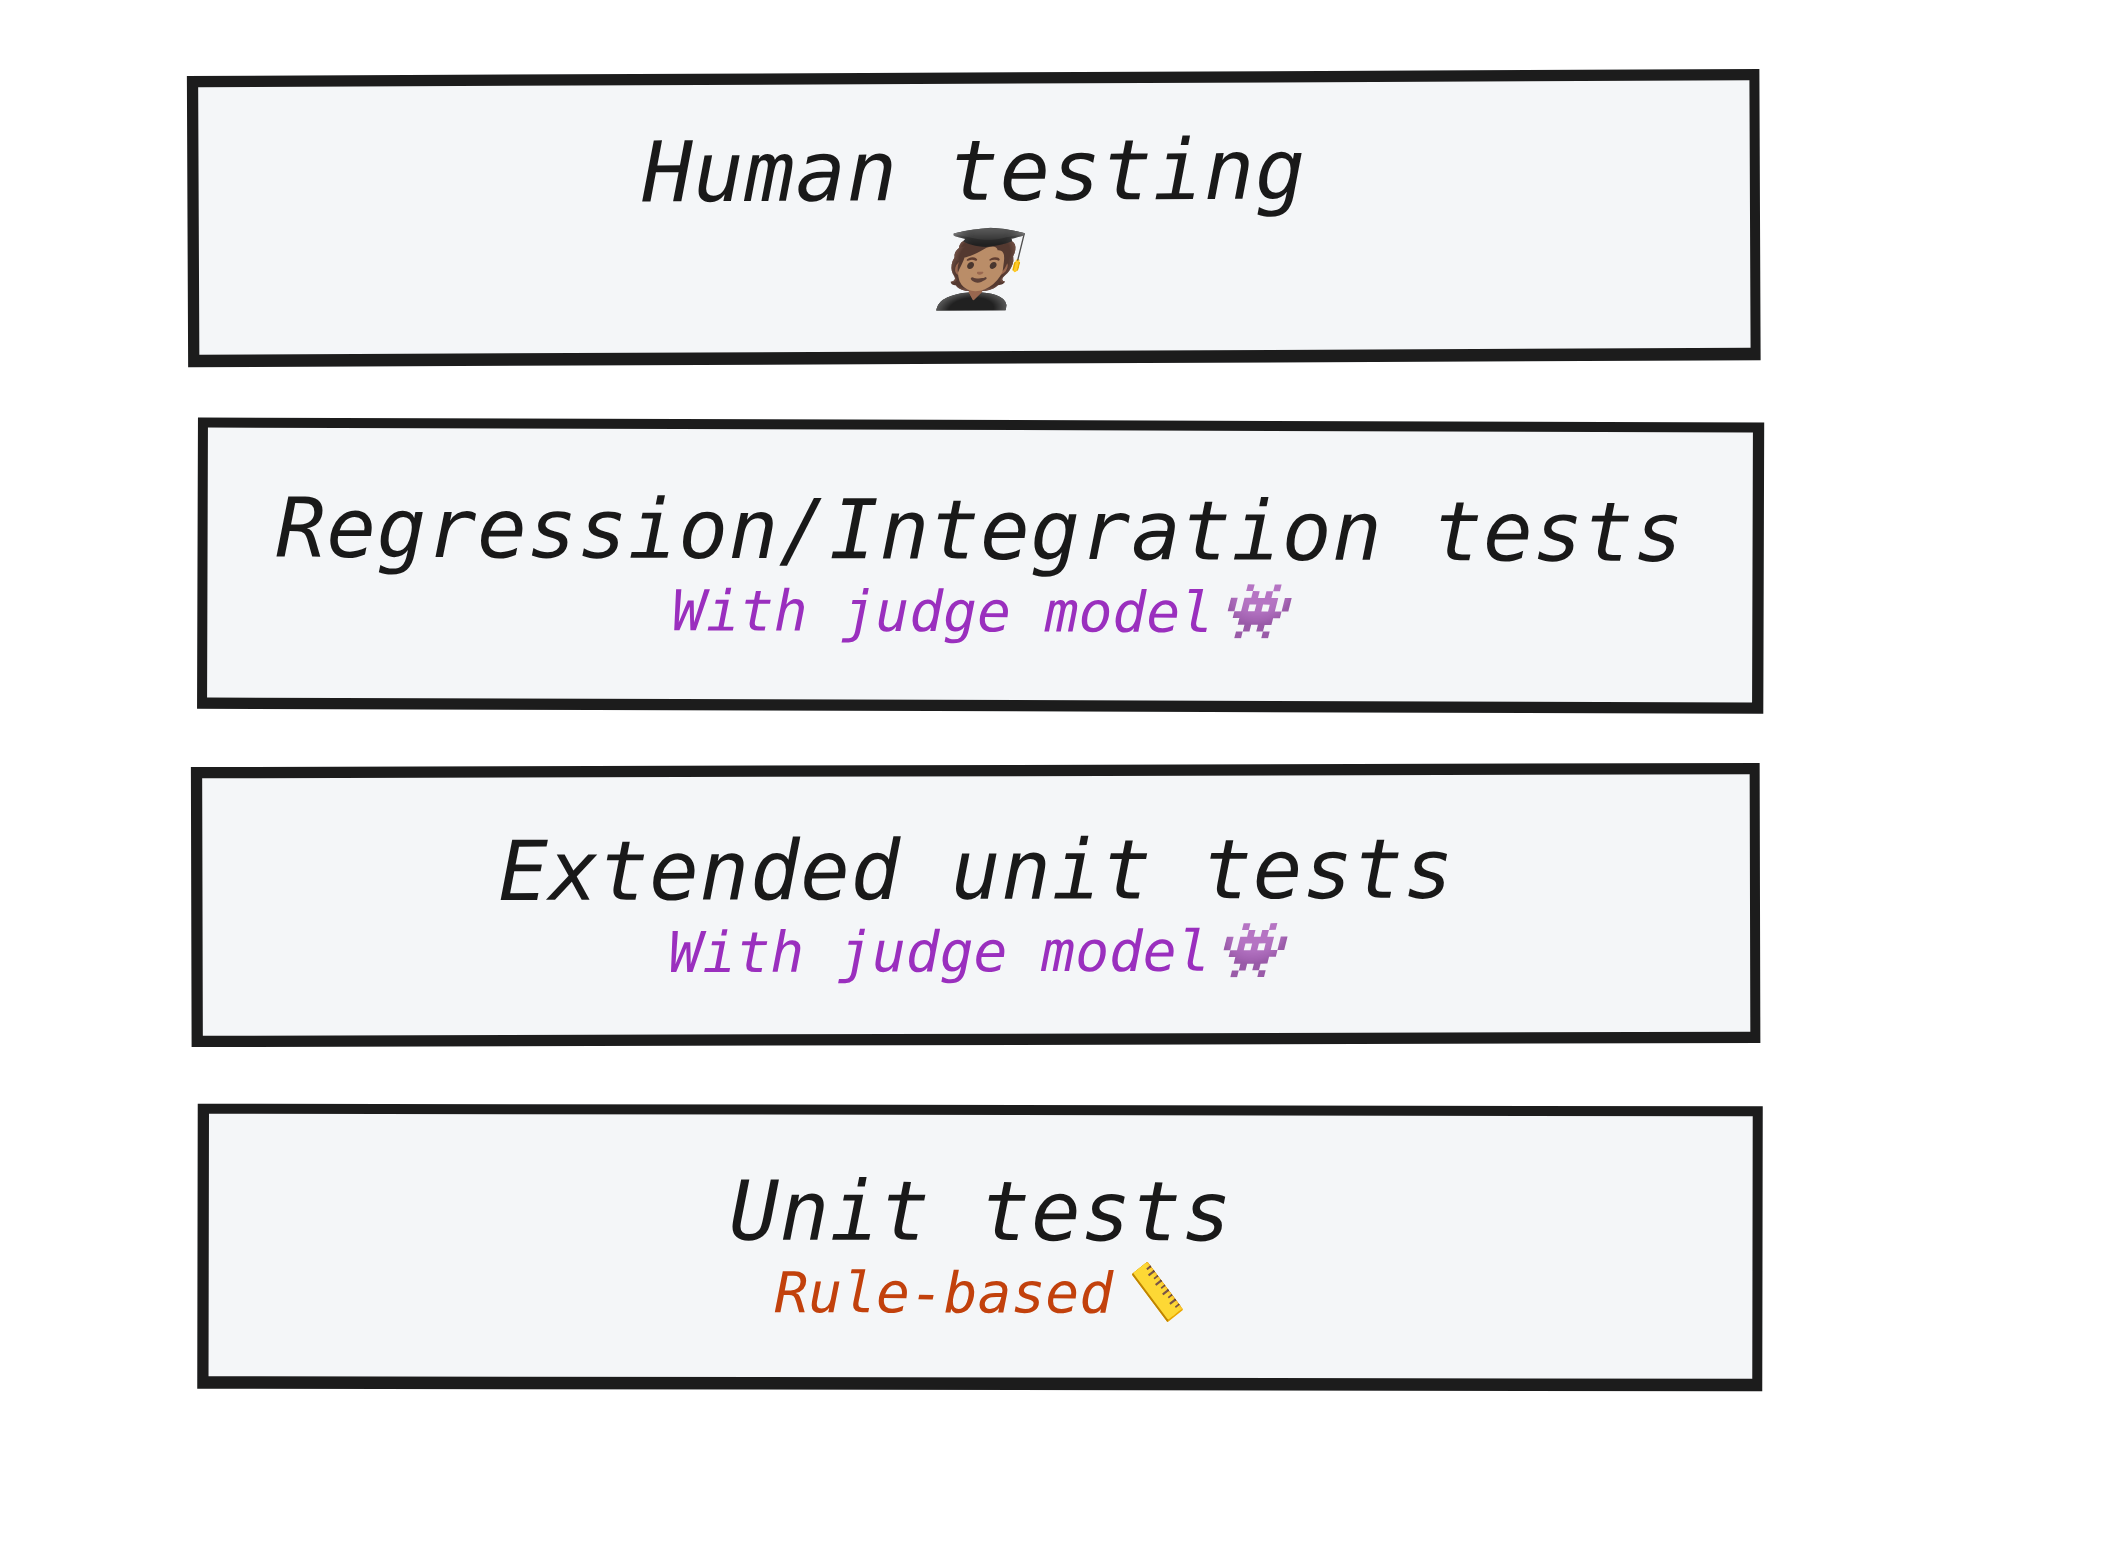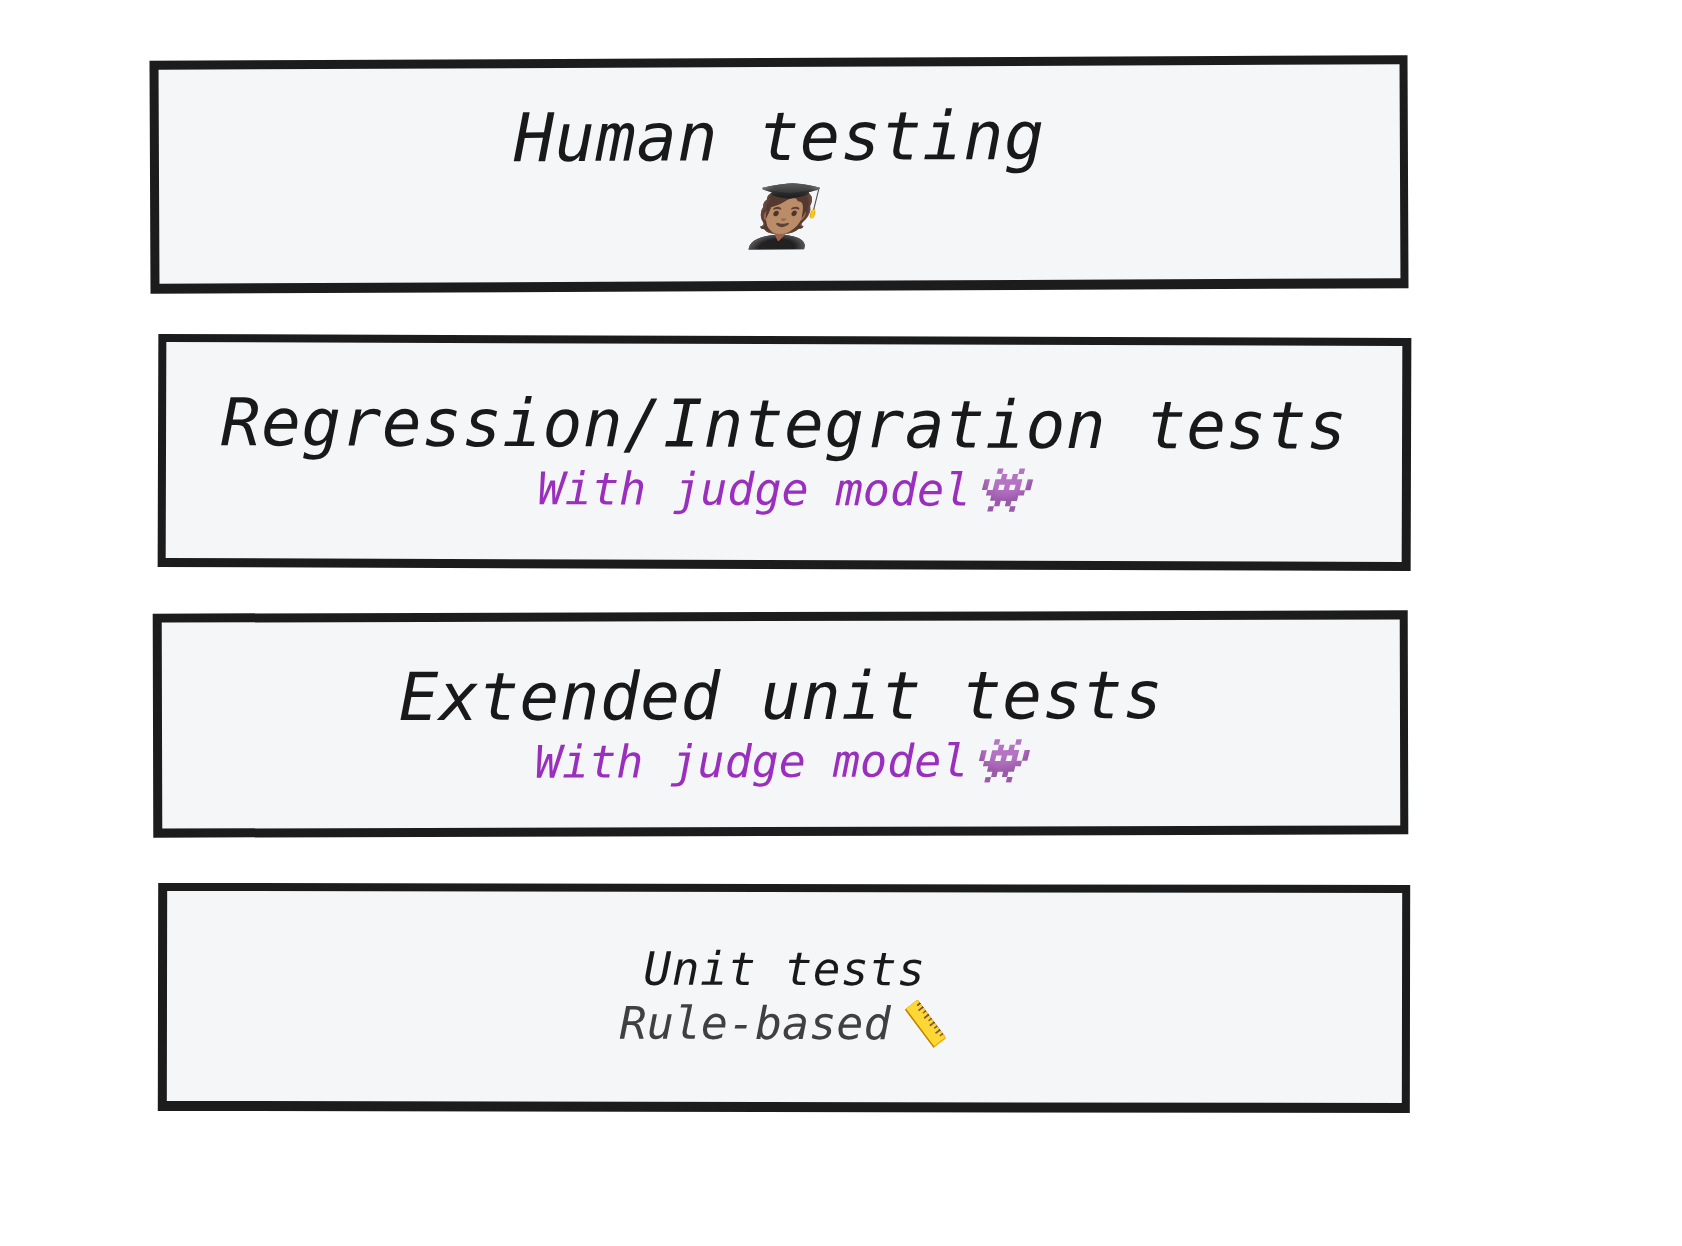--- a/index.html
+++ b/index.html
@@ -76,35 +76,35 @@
     font-weight: 400;
     letter-spacing: 0.5px;
     line-height: 1.05;
     text-align: center;
     white-space: nowrap;
   }
 
   .layer-1 .layer-title { font-size: 67px; }
   .layer-2 .layer-title { font-size: 66px; }
   .layer-3 .layer-title { font-size: 66px; }
-  .layer-4 .layer-title { font-size: 46px; }
+  .layer-4 .layer-title { font-size: 66px; }
 
   .layer-sub {
     font-family: "DejaVu Sans Mono", "Liberation Mono", monospace;
     font-size: 45px;
     line-height: 1.1;
     text-align: center;
     white-space: nowrap;
     display: flex;
     align-items: center;
     justify-content: center;
   }
 
   .sub-purple { color: #9a2fbe; }
-  .sub-blue   { color: #404040; }
+  .sub-blue   { color: #c2410c; }
 
   .emoji {
     display: inline-block;
     font-family: "DejaVu Sans", sans-serif;
     line-height: 1;
   }
 
   .emoji-big { font-size: 60px; }
   .emoji-sm  { font-size: 44px; margin-left: 4px; }
 

